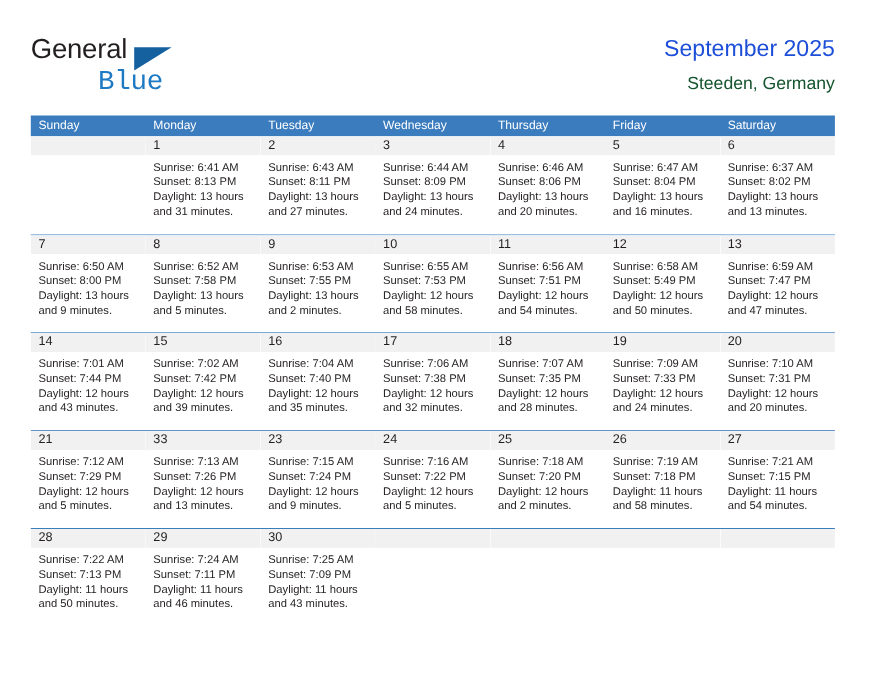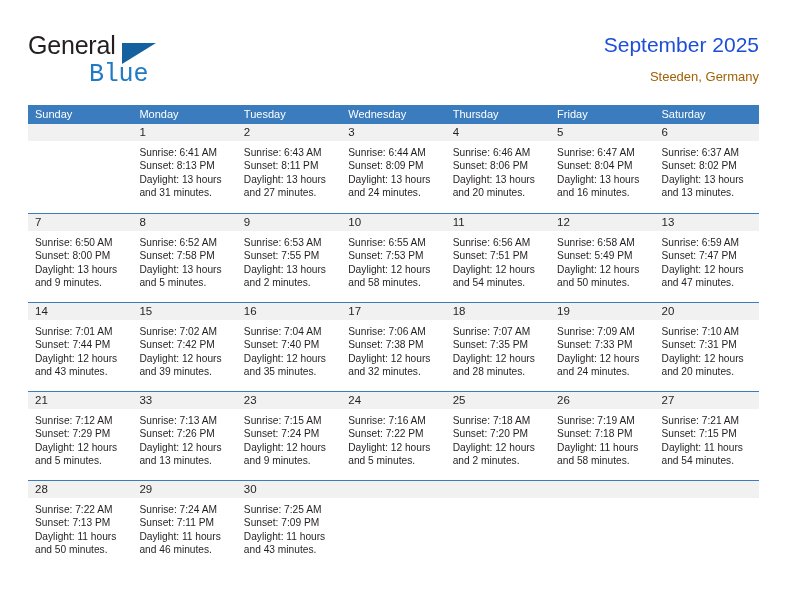--- a/index.html
+++ b/index.html
@@ -74,23 +74,23 @@
     text-align: right;
   }
   .cal-title {
     font-size: 21px;
     line-height: 34px;
     color: #1d4ed8;
     font-weight: normal;
     white-space: nowrap;
   }
   .cal-subtitle {
-    font-size: 13px;
+    font-size: 16px;
     line-height: 20px;
-    color: #a16207;
+    color: #14532d;
     margin-top: 5px;
     white-space: nowrap;
   }
 
   
   .calendar {
     position: absolute;
     left: 28px;
     top: 105px;
     width: 731px;

